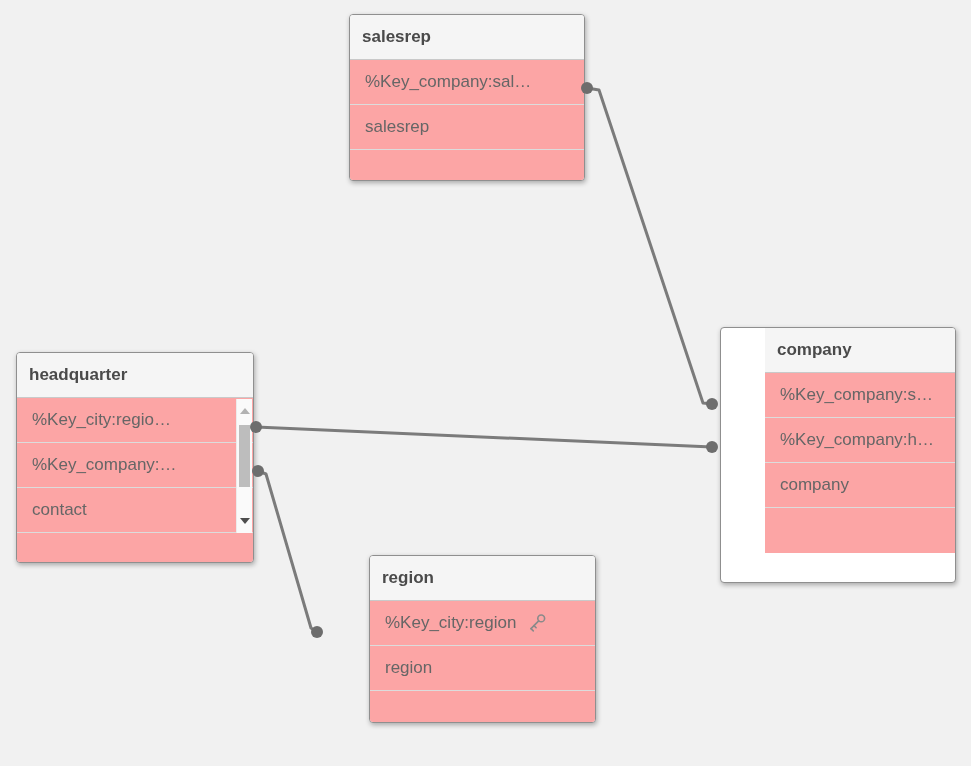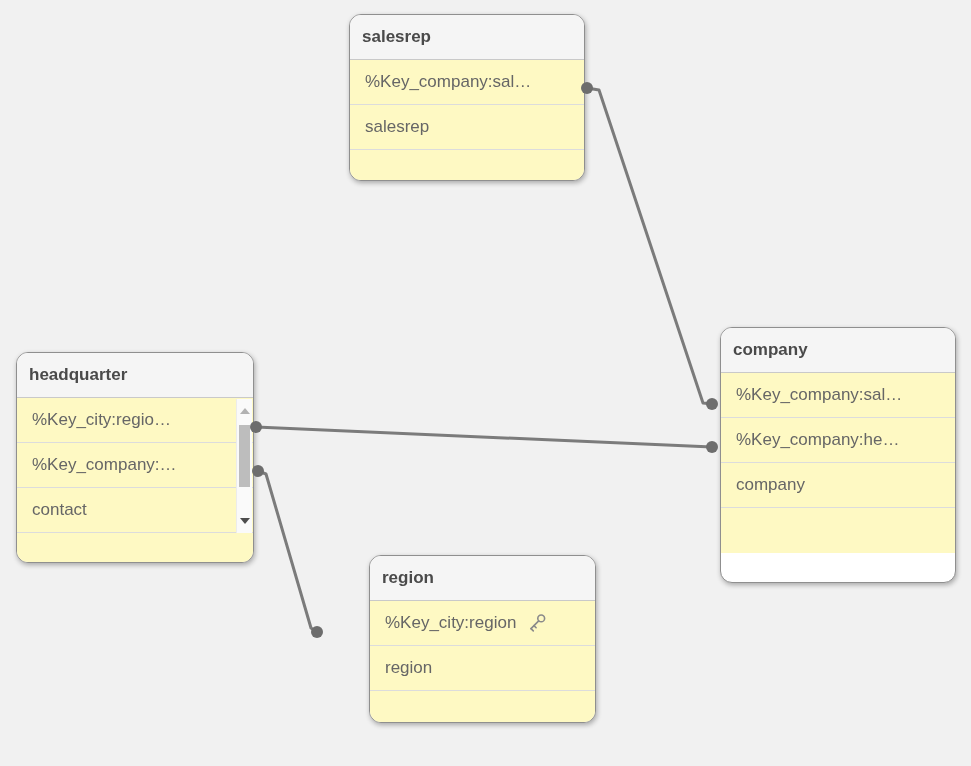--- a/index.html
+++ b/index.html
@@ -19,21 +19,21 @@
     position: absolute;
     left: 0; top: 0;
     width: 971px; height: 766px;
     z-index: 5;
     pointer-events: none;
   }
   .dm-table {
     position: absolute;
     background: #ffffff;
     border: 1px solid #8f8f8f;
-    border-radius: 12px;
+    border-radius: 4px;
     box-shadow: 1px 2px 5px rgba(0,0,0,0.30);
     overflow: hidden;
     z-index: 2;
     box-sizing: border-box;
   }
   .dm-header {
     height: 45px;
     background: #f5f5f5;
     border-bottom: 1px solid #c9c9c9;
     display: flex;
@@ -46,21 +46,21 @@
     font-weight: bold;
     color: #4a4a4a;
   }
   .dm-row {
     height: 45px;
     border-bottom: 1px solid #dcdcdc;
     display: flex;
     align-items: center;
     padding: 0 15px;
     box-sizing: border-box;
-    background: #fef9c3;
+    background: #fca5a5;
   }
   .dm-label {
     font-size: 17px;
     color: #666666;
     white-space: nowrap;
     overflow: hidden;
     text-overflow: ellipsis;
   }
   .dm-row-empty {
     border-bottom: none;
@@ -135,21 +135,21 @@
     </div>
     <div class="dm-row">
       <span class="dm-label">%Key_company:sal…</span>
     </div>
     <div class="dm-row">
       <span class="dm-label">salesrep</span>
     </div>
     <div class="dm-row dm-row-empty"></div>
   </div>
 
-  <div class="dm-table" style="left:720px; top:327px; width:236px; height:256px;">
+  <div class="dm-table" style="left:720px; top:327px; width:236px; height:256px;padding-left:44px;">
     <div class="dm-header">
       <span class="dm-title">company</span>
     </div>
     <div class="dm-row">
       <span class="dm-label">%Key_company:sal…</span>
     </div>
     <div class="dm-row">
       <span class="dm-label">%Key_company:he…</span>
     </div>
     <div class="dm-row">

